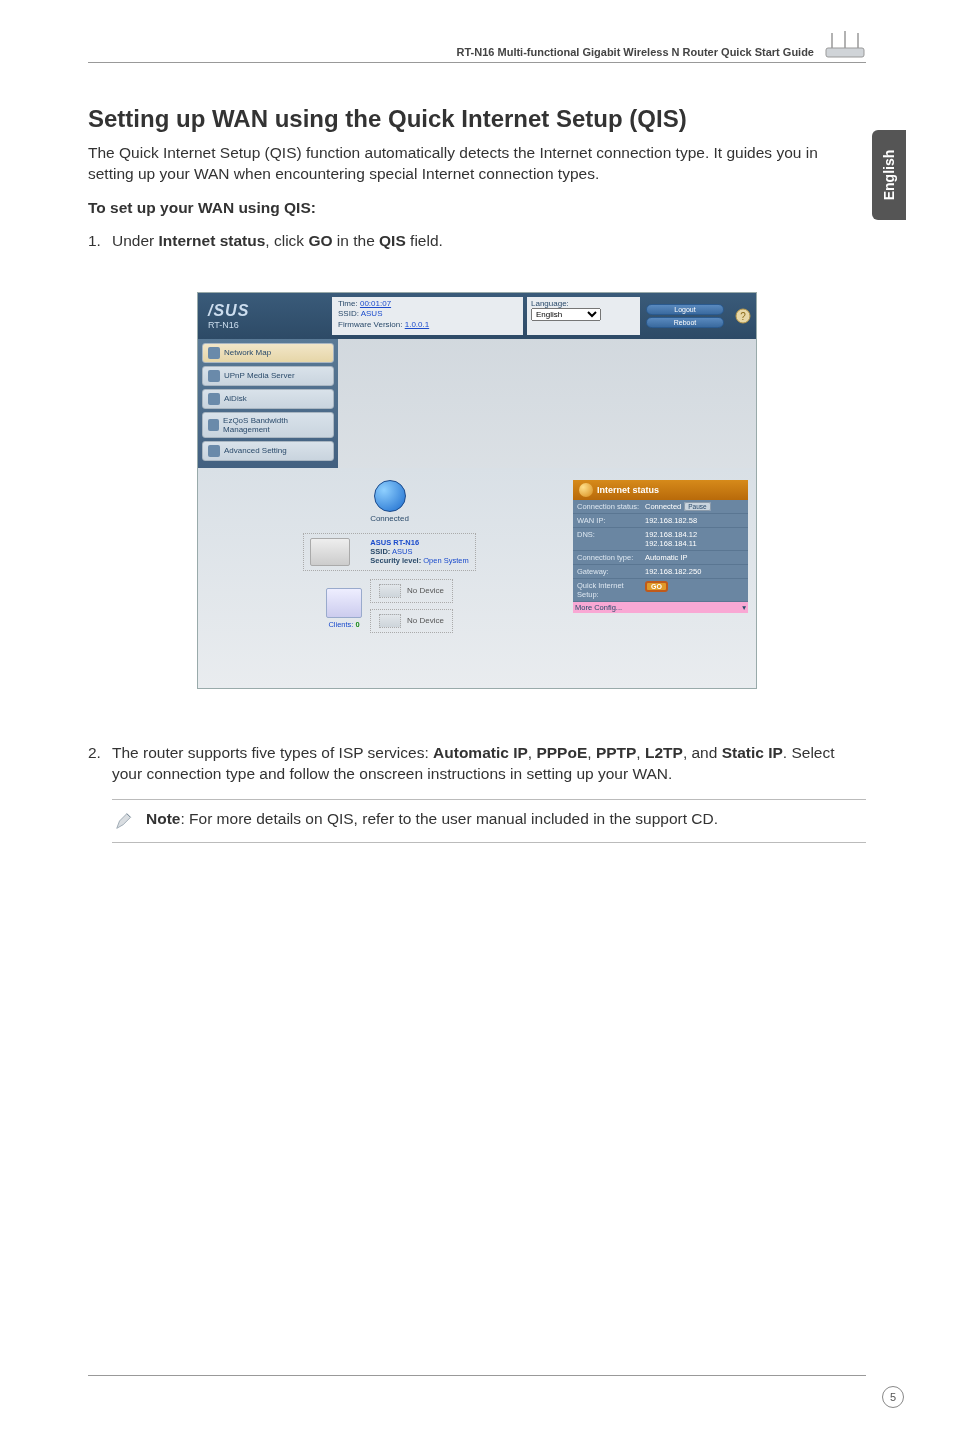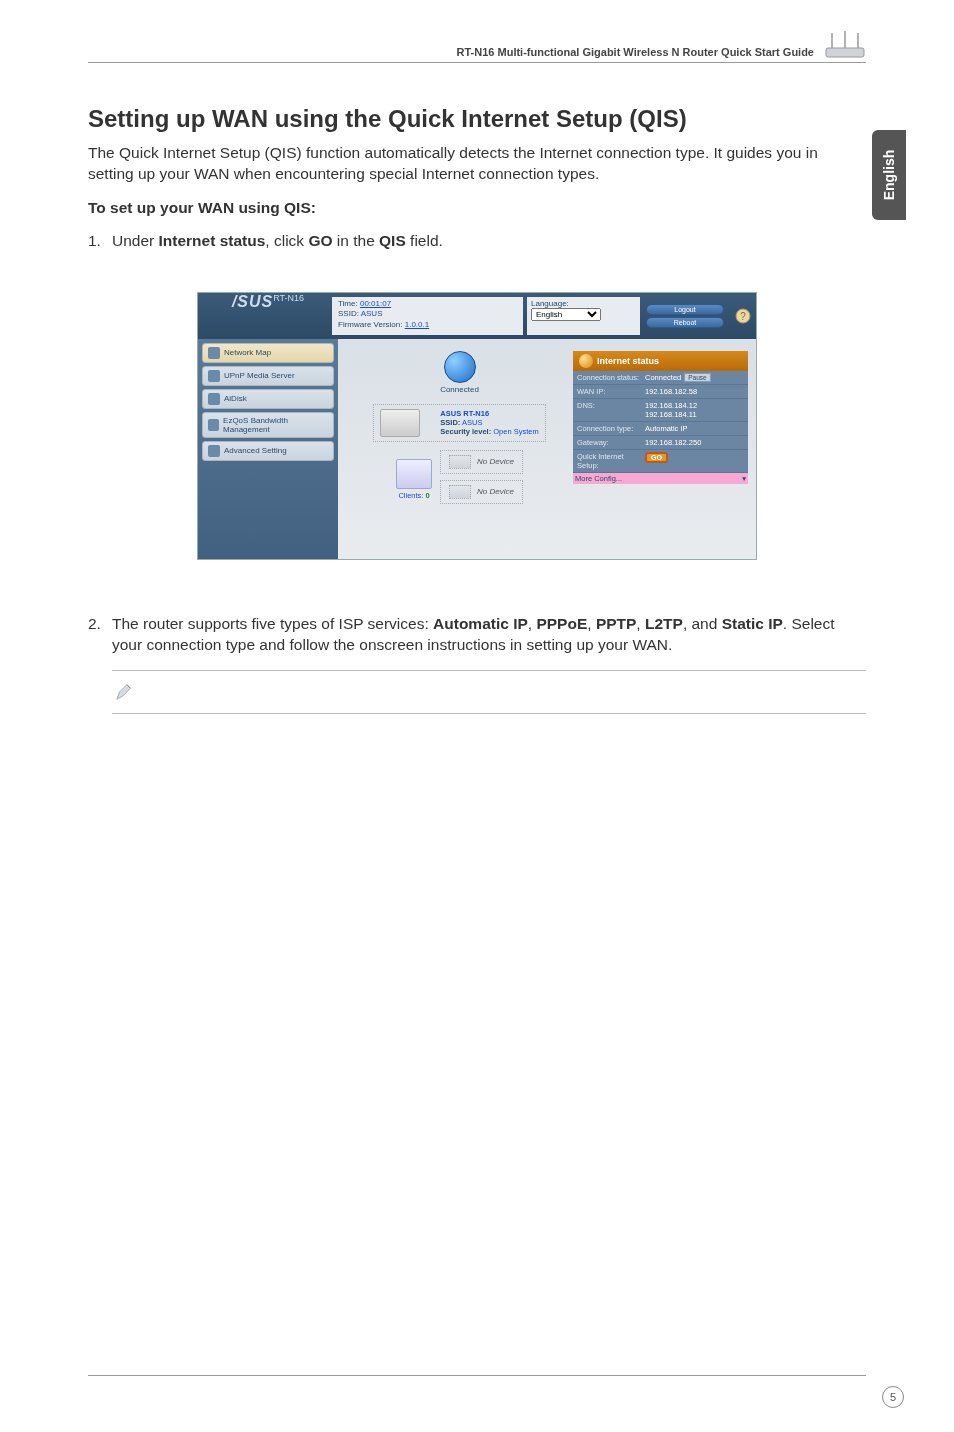--- a/index.html
+++ b/index.html
@@ -97,20 +97,21 @@
   .ss-top {
     background: linear-gradient(#3a5b7a, #2d4a66);
     display: flex;
     align-items: stretch;
     height: 46px;
   }
   .ss-logo {
     width: 130px;
     color: #cde;
     display: flex;
+    flex-direction: column;
     justify-content: center;
     padding-left: 10px;
   }
   .ss-logo-main { font-size: 16px; font-weight: bold; font-style: italic; letter-spacing:1px;}
   .ss-logo-sub { font-size: 9px; color:#cde; }
   .ss-info {
     flex: 1;
     background: #e8ecf0;
     margin: 4px;
     padding: 2px 6px;
@@ -136,21 +137,21 @@
   }
   .pill {
     background: linear-gradient(#5a8abf,#3a6a9f);
     color:#fff;
     font-size:7px;
     text-align:center;
     border-radius:8px;
     padding:1px 2px;
     border:1px solid #2a5a8f;
   }
-  .ss-body { display:flex; }
+  .ss-body { display:flex;flex-direction:column; }
   .ss-side {
     width: 140px;
     background: linear-gradient(#5a7a96,#426080);
     padding: 4px;
   }
   .side-item {
     background: linear-gradient(#d9e2ea,#c9d4de);
     border:1px solid #a9b6c2;
     border-radius:3px;
     margin-bottom:3px;
@@ -183,21 +184,20 @@
     width:40px; height:28px; background:linear-gradient(#eee,#ccc); border:1px solid #aaa; border-radius:2px;
     position:relative;
   }
   .device-info { font-size:7.5px; line-height:1.2; color:#1a4bcc; }
   .device-info b { color:#2a4a6a; }
   .client-row { display:flex; align-items:center; gap:8px; }
   .client-box { width:36px; height:30px; background:linear-gradient(#eef,#cce); border:1px solid #9ac; border-radius:2px;}
   .nodev-box {
     border:1px dotted #aaa; padding:4px 8px; display:flex; align-items:center; gap:6px; font-size:8px; color:#555;
     margin-bottom:6px;
-    font-style:italic;
   }
   .nodev-icon { width:22px; height:14px; background:linear-gradient(#e2e6ea,#cdd4da); border:1px dotted #aaa;}
   .right-col {
     width: 175px;
   }
   .status-hdr {
     background: linear-gradient(#d68a1a,#b86a0a);
     color:#fff;
     font-size:9px;
     font-weight:bold;
@@ -410,18 +410,19 @@
       <span class="num">2.</span>
       <span>The router supports five types of ISP services: </span><b>Automatic IP</b><span>, </span><b>PPPoE</b><span>, </span><b>PPTP</b><span>, </span><b>L2TP</b><span>, and </span><b>Static IP</b><span>. Select your connection type and follow the onscreen instructions in setting up your WAN.</span>
     </li>
   </ol>
 
   <div class="note-row">
     <svg class="note-icon" viewBox="0 0 24 24">
       <path d="M3 20 L6 12 L14 4 L18 8 L10 16 L3 20 Z" fill="#d9dde1" stroke="#9aa6b0" stroke-width="1"></path>
       <path d="M14 4 L18 8" stroke="#7a8a98" stroke-width="1"></path>
     </svg>
+    <div><b>Note</b><span>: For more details on QIS, refer to the user manual included in the support CD.</span></div>
   </div>
 
 </div>
 
 <div class="foot-line"></div>
 <div class="page-num">5</div>
 
 </body></html>

